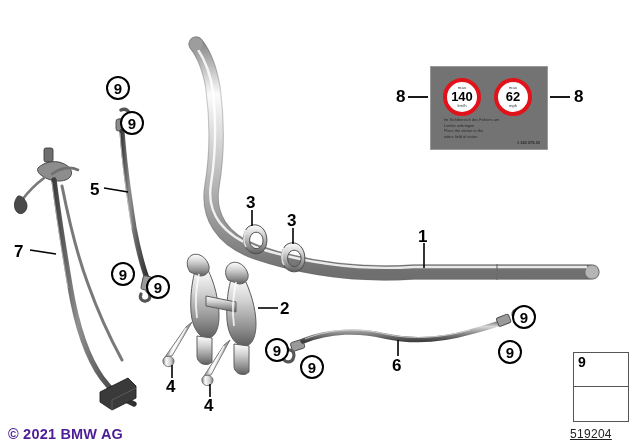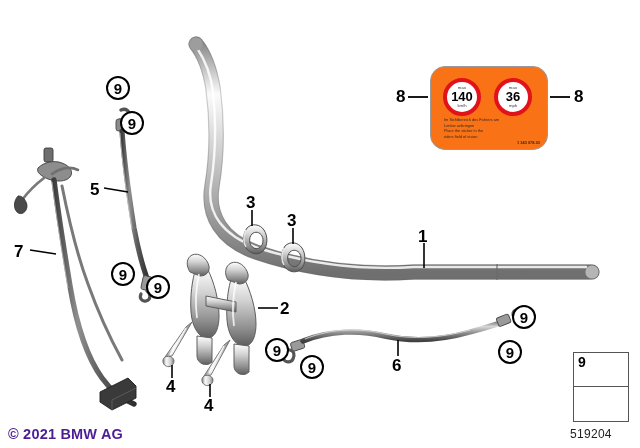--- a/index.html
+++ b/index.html
@@ -57,22 +57,22 @@
   }
 
   
   #sticker-box {
     position: absolute;
     left: 430px;
     top: 66px;
     width: 118px;
     height: 84px;
     border: 1.5px solid #9a9a9a;
-    border-radius: 15px;
-    background: #f97316;
+    border-radius: 0;
+    background: #737373;
     box-sizing: border-box;
   }
   .speed-sign {
     position: absolute;
     width: 38px;
     height: 38px;
     border-radius: 50%;
     border: 4px solid #e2121a;
     background: #ffffff;
     box-sizing: border-box;
@@ -149,20 +149,21 @@
     position: relative;
     height: 34px;
   }
   #diagram-number {
     position: absolute;
     left: 570px;
     top: 427px;
     font-size: 12px;
     color: #222;
     letter-spacing: .3px;
+    text-decoration: underline;
   }
 
   
   #copyright {
     position: absolute;
     left: 8px;
     top: 426px;
     font-size: 14.5px;
     font-weight: bold;
     color: #4c1d95;
@@ -369,21 +370,21 @@
   </svg>
 
   <div id="sticker-box">
     <div class="speed-sign" style="left:12px; top:11px;">
       <span class="sign-max">max</span>
       <span class="sign-value">140</span>
       <span class="sign-unit">km/h</span>
     </div>
     <div class="speed-sign" style="left:63px; top:11px;">
       <span class="sign-max">max</span>
-      <span class="sign-value">36</span>
+      <span class="sign-value">62</span>
       <span class="sign-unit">mph</span>
     </div>
     <div id="sticker-text">
       <div>Im Sichtbereich des Fahrers am</div>
       <div>Lenker anbringen</div>
       <div>Place the sticker in the</div>
       <div>riders field of vision</div>
     </div>
     <div id="sticker-partno">1 343 078-03</div>
   </div>

